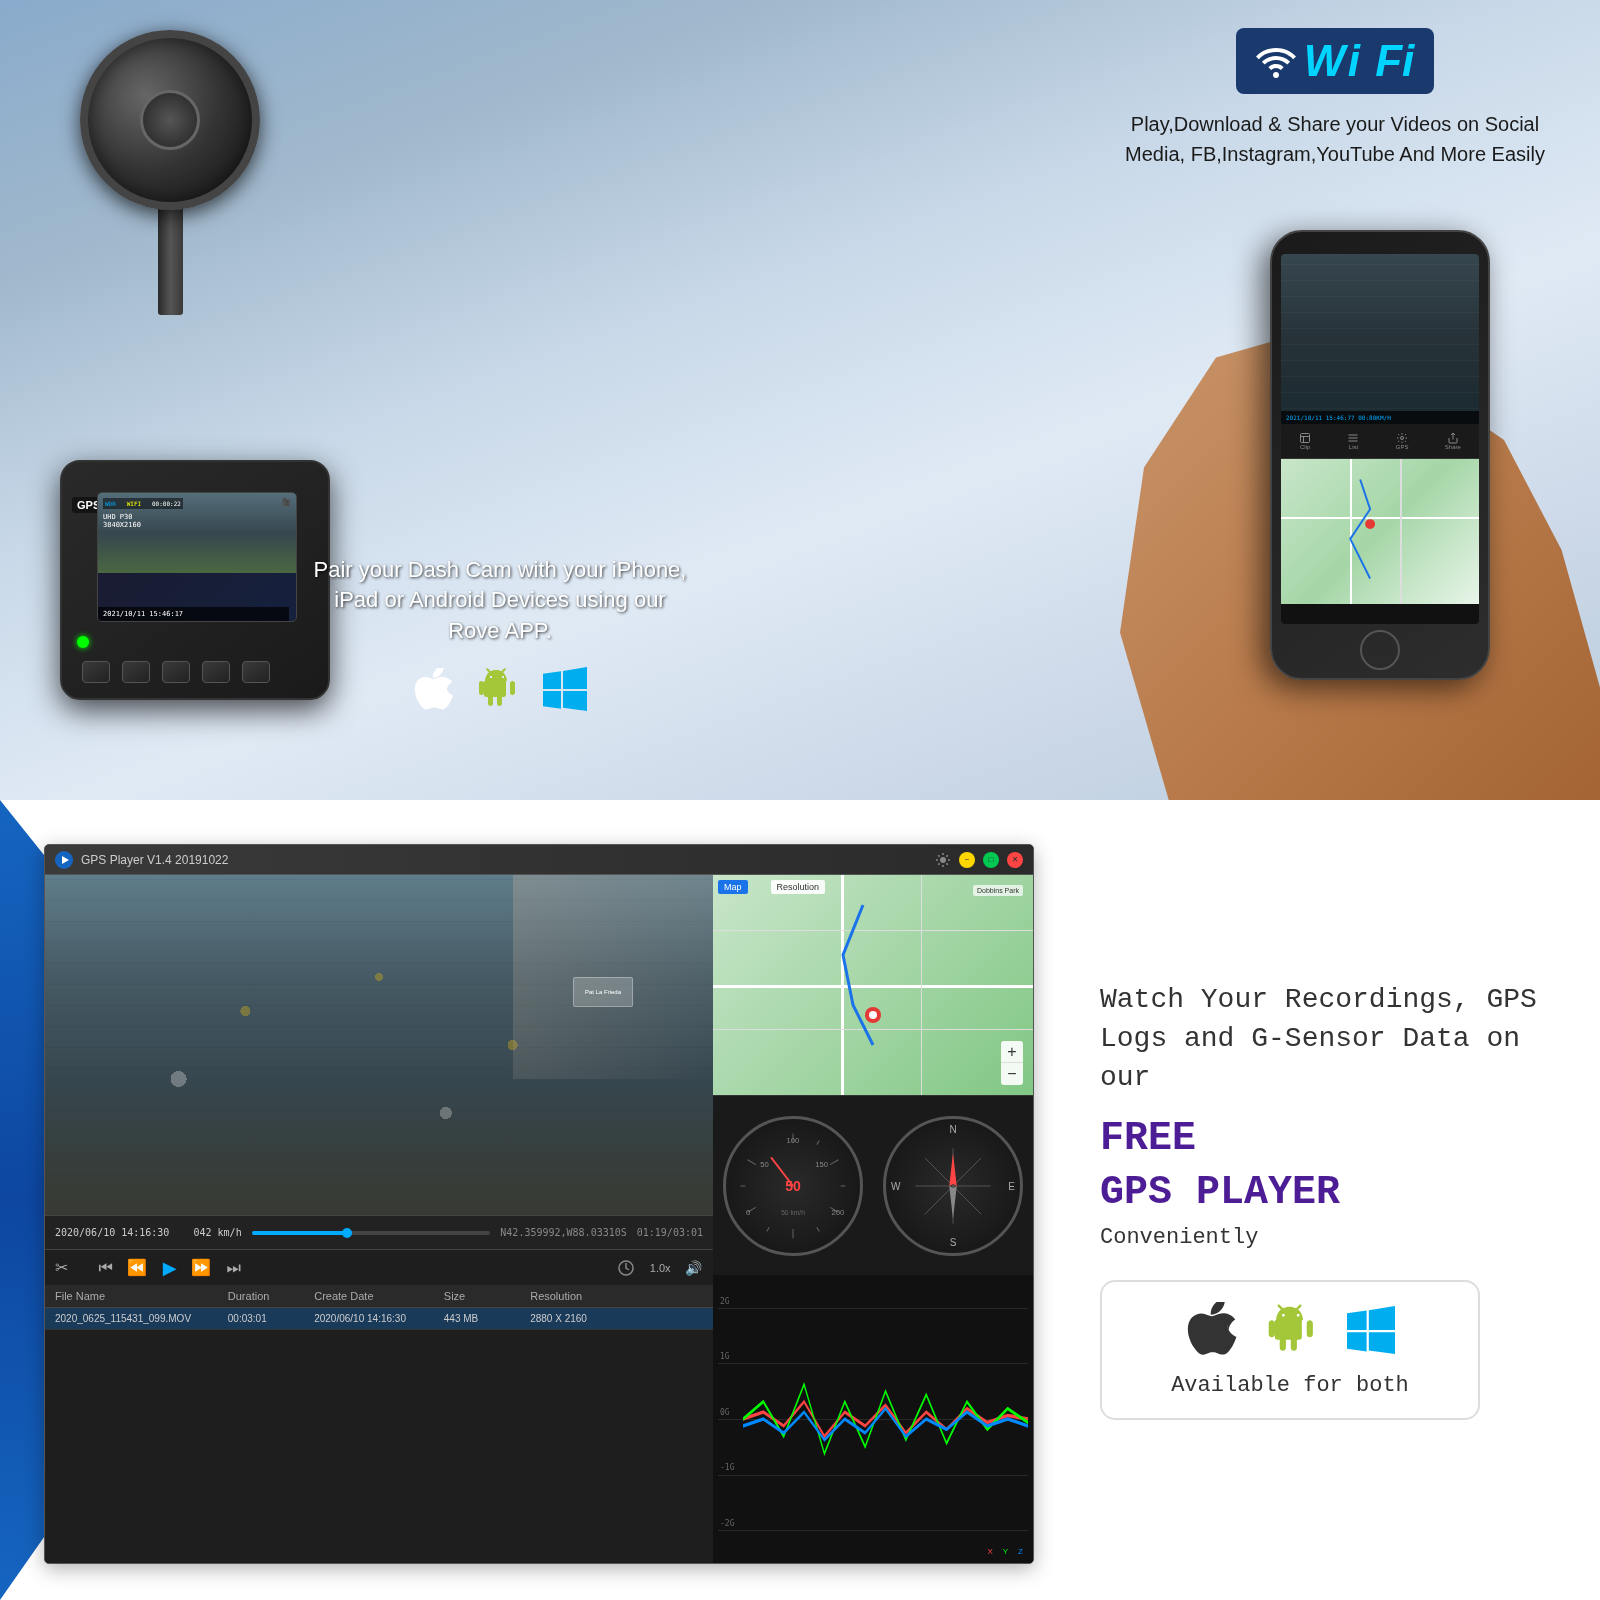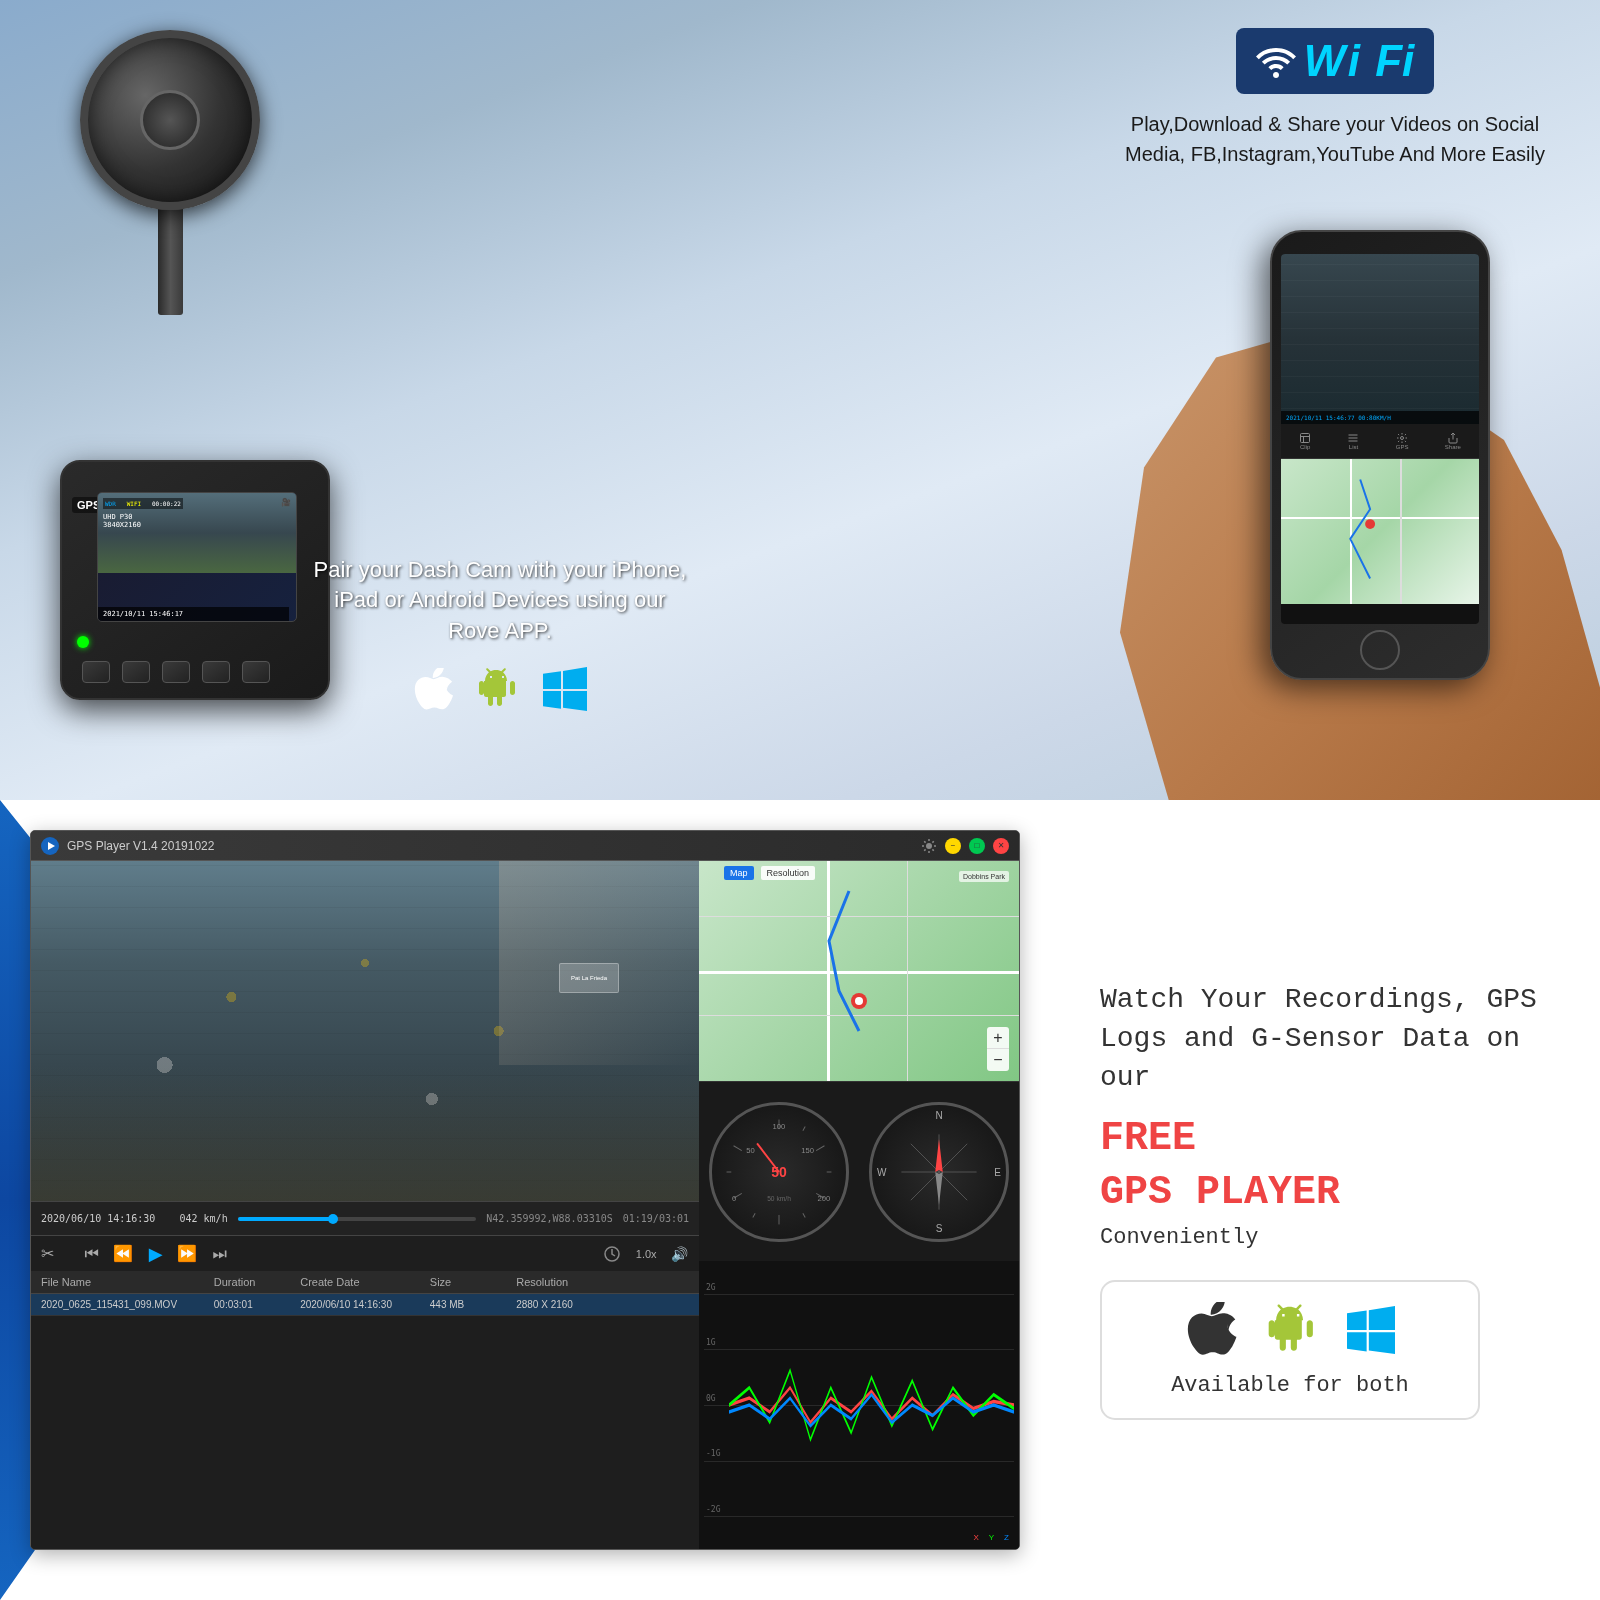--- a/index.html
+++ b/index.html
@@ -207,21 +207,21 @@
       height: 800px;
       background: #fff;
       position: relative;
       display: flex;
     }
 
     .gps-player-area {
       width: 1050px;
       height: 800px;
       position: relative;
-      padding: 30px;
+      padding: 44px;
     }
 
     .gps-player-window {
       width: 990px;
       height: 720px;
       background: #2b2b2b;
       border-radius: 5px;
       border: 1px solid #555;
       overflow: hidden;
       box-shadow: 0 5px 20px rgba(0,0,0,0.3);
@@ -434,22 +434,21 @@
       background: linear-gradient(135deg, #c8e6c9, #a5d6a7, #81c784);
       position: relative;
       overflow: hidden;
     }
 
     .map-tabs {
       position: absolute;
       top: 5px;
       left: 5px;
       display: flex;
-      gap: 7px;
-      margin-left: 20px;
+      gap: 23px;
     }
 
     .map-tab {
       background: rgba(255,255,255,0.9);
       color: #333;
       font-size: 9px;
       padding: 2px 6px;
       border-radius: 2px;
       cursor: pointer;
     }
@@ -581,21 +580,21 @@
 
     .right-info-title {
       color: #333;
       font-size: 28px;
       font-weight: 400;
       line-height: 1.4;
       margin-bottom: 20px;
     }
 
     .right-info-accent {
-      color: #ef4444;
+      color: #4c1d95;
       font-size: 40px;
       font-weight: 900;
       line-height: 1.1;
       margin-bottom: 10px;
     }
 
     .right-info-conveniently {
       color: #333;
       font-size: 22px;
       margin-bottom: 30px;

